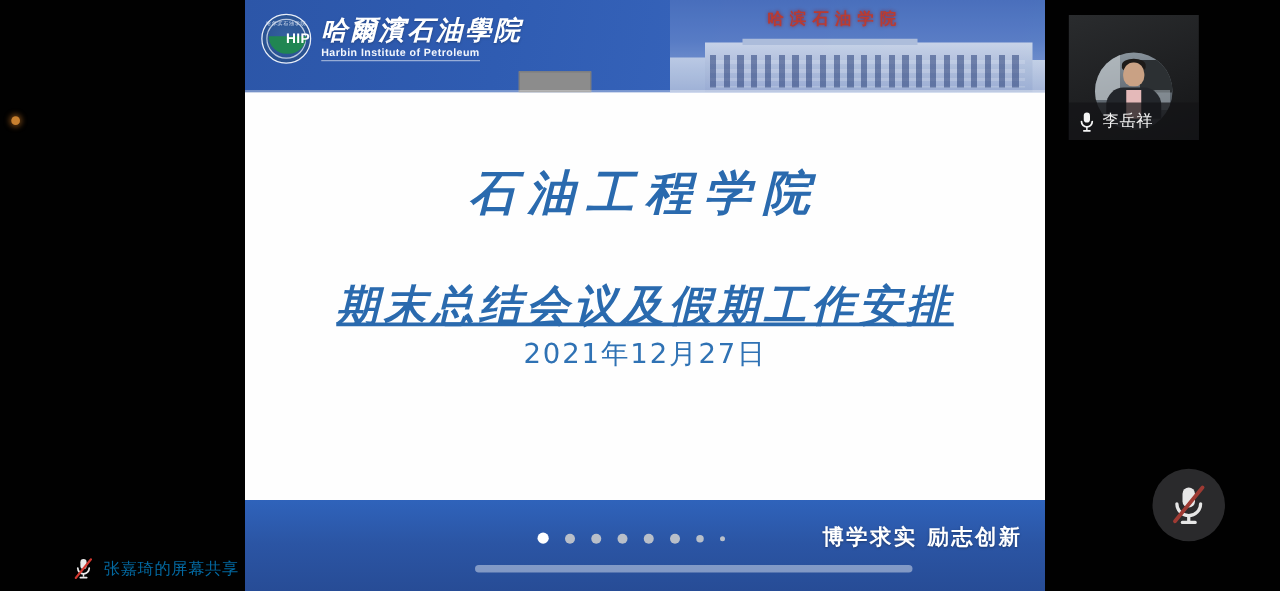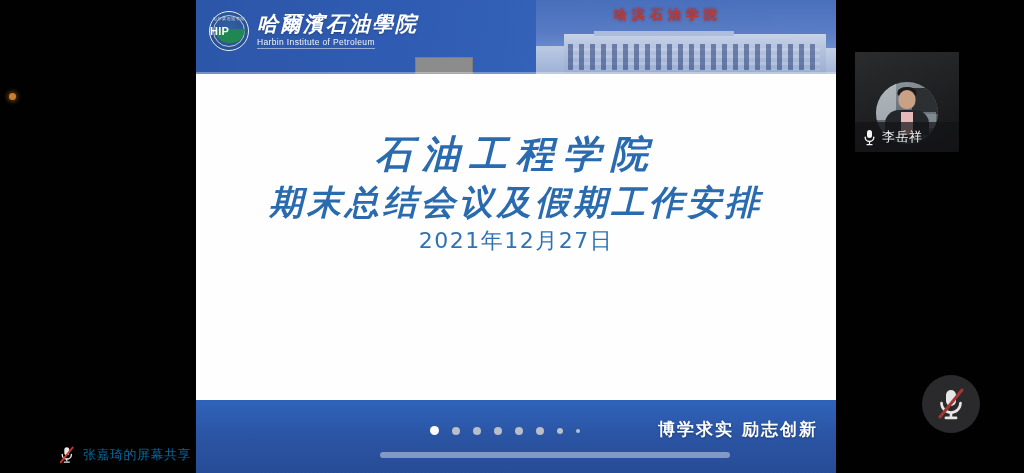--- a/index.html
+++ b/index.html
@@ -91,21 +91,21 @@
   
   .logo-lockup {
     position:absolute; left:13px; top:11px;
     display:flex; align-items:center; gap:8px;
   }
   .seal {
     position:relative;
     width:40px; height:40px; border-radius:50%;
     background:radial-gradient(circle at 50% 45%, #35609f 0%, #2b5494 60%, #22457f 100%);
     border:1.5px solid #e8eef8;
-    display:flex; align-items:center; justify-content:flex-start;
+    display:flex; align-items:center; justify-content:flex-end;
     flex:0 0 auto;
   }
   .seal::before{
     content:""; position:absolute; inset:3px; border-radius:50%;
     border:1px solid rgba(232,238,248,.75);
   }
   .seal-green {
     position:absolute; left:5px; top:17px;
     width:30px; height:14px;
     background:#1f8a4c;
@@ -125,21 +125,21 @@
   }
   .logo-text { display:flex; flex-direction:column; gap:1px; }
   .logo-cn {
     font-size:21px; font-weight:700; color:#ffffff;
     letter-spacing:2px; line-height:1.05;
     font-family:"DejaVu Sans", sans-serif;
     font-style:italic;
     text-shadow:0 1px 2px rgba(0,0,0,.25);
   }
   .logo-en {
-    font-size:8.5px; font-weight:400; color:#f2f6fc;
+    font-size:8.5px; font-weight:700; color:#f2f6fc;
     letter-spacing:.35px;
     font-family:"Liberation Sans", sans-serif;
     border-bottom:1px solid rgba(255,255,255,.5);
     padding-bottom:1px;
     width:max-content;
   }
 
   
   .grey-box {
     position:absolute; left:219px; top:57px;
@@ -158,26 +158,28 @@
   .slide-title {
     margin-top:55px;
     font-size:38px; font-weight:700;
     color:#2a6aae;
     letter-spacing:9px;
     font-family:"DejaVu Sans", sans-serif;
     font-style:italic;
     white-space:nowrap;
   }
   .slide-subtitle {
+    margin-top:42px;
     font-size:34px; font-weight:700;
     color:#2a6aae;
     letter-spacing:4px;
     font-family:"DejaVu Sans", sans-serif;
     font-style:italic;
     white-space:nowrap;
+    text-decoration:underline;
   }
   .slide-date {
     font-size:22px;
     color:#2f72b4;
     letter-spacing:1.5px;
     font-family:"DejaVu Sans", sans-serif;
     white-space:nowrap;
   }
 
   
@@ -206,21 +208,20 @@
     text-shadow:0 1px 2px rgba(0,0,0,.35);
     white-space:nowrap;
   }
 
   
   .participant-tile {
     position:absolute; left:855px; top:12px;
     width:104px; height:100px;
     background:#1b1b1d;
     overflow:hidden;
-    margin-top:40px;
   }
   .pt-video {
     position:absolute; inset:0;
     background:linear-gradient(160deg,#2a2c2e 0%,#1d1e20 60%,#141516 100%);
   }
   .pt-avatar {
     position:absolute; left:50%; top:30px;
     transform:translateX(-50%);
     width:62px; height:62px; border-radius:50%;
     overflow:hidden;

